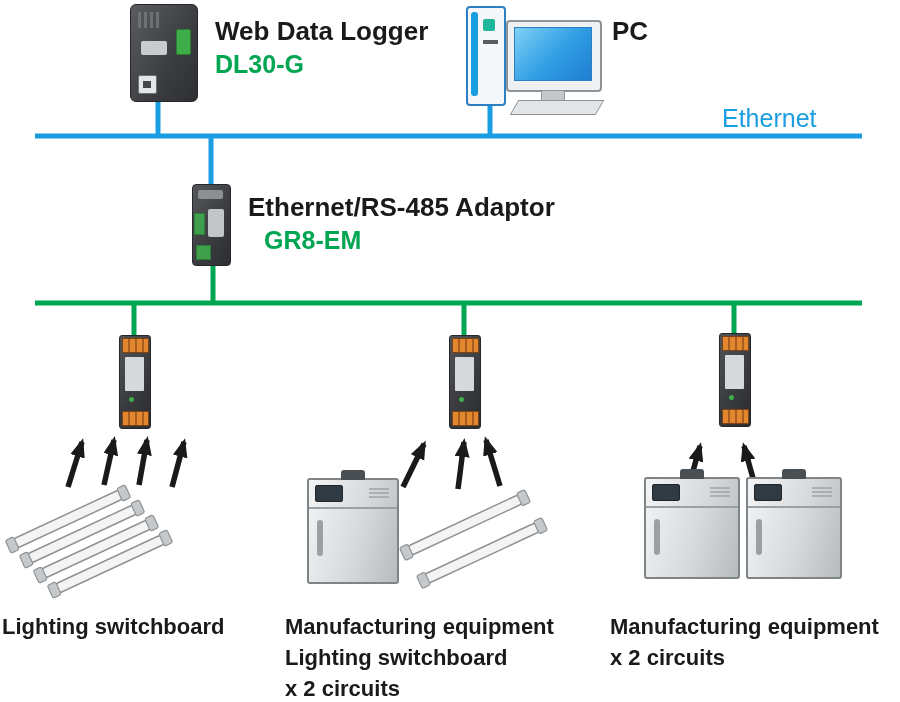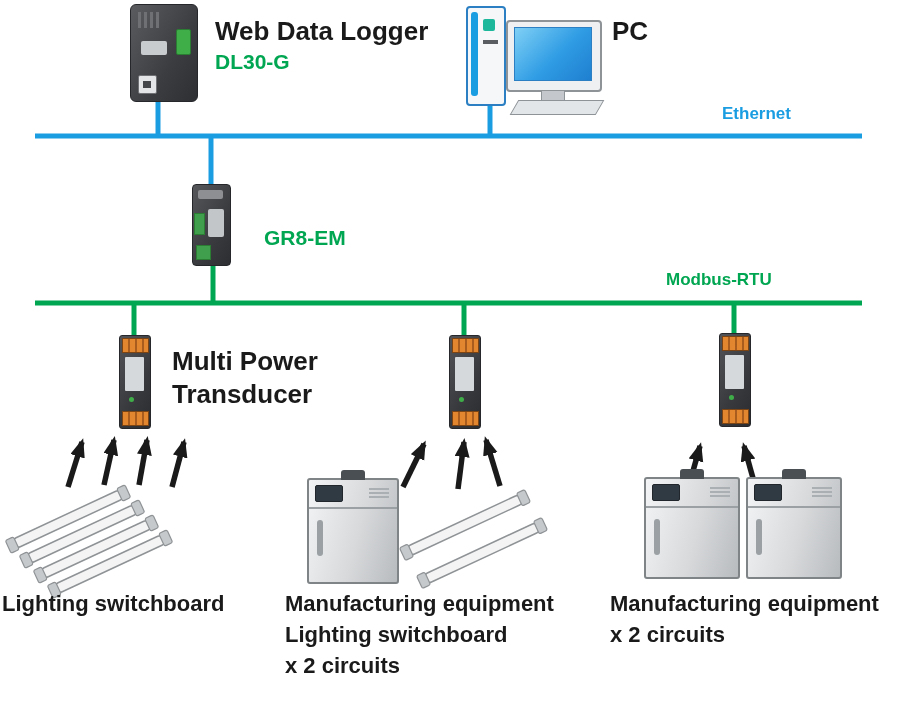--- a/index.html
+++ b/index.html
@@ -13,25 +13,25 @@
   .bus-ethernet line{stroke:var(--ethernet-blue,#1b9de2);stroke-width:5;}
   .bus-modbus line{stroke:var(--modbus-green,#00a651);stroke-width:5;}
   .arrows line{stroke:#1a1a1a;stroke-width:5.5;}
 
   
   .tube-body{fill:#f4f4f4;stroke:#8f9396;stroke-width:1.5;}
   .tube-cap{fill:#c6c9cb;stroke:#8f9396;stroke-width:1.2;}
 
   
   .t-title{position:absolute;font-weight:bold;font-size:26px;color:var(--label-dark,#1a1a1a);white-space:nowrap;}
-  .t-model{position:absolute;font-weight:bold;font-size:21px;color:var(--modbus-green,#00a651);white-space:nowrap;text-align:right;}
-  .bus-label{position:absolute;font-weight:bold;font-size:17px;white-space:nowrap;}
+  .t-model{position:absolute;font-weight:bold;font-size:25px;color:var(--modbus-green,#00a651);white-space:nowrap;text-align:right;}
+  .bus-label{position:absolute;font-weight:normal;font-size:25px;white-space:nowrap;}
   .ethernet-label{color:var(--ethernet-blue,#1b9de2);}
   .modbus-label{color:var(--modbus-green,#00a651);}
-  .load-label{position:absolute;font-weight:bold;font-size:22px;line-height:31px;color:var(--label-dark,#1a1a1a);white-space:nowrap;}
+  .load-label{position:absolute;font-weight:bold;font-size:22px;line-height:31px;color:var(--label-dark,#1a1a1a);white-space:nowrap;margin-top:23px;}
 
   
   .logger{position:absolute;left:130px;top:4px;width:66px;height:96px;border-radius:6px;
     background:linear-gradient(120deg,#5b5c60 0%,#3c3d41 60%,#2e2f33 100%);border:1px solid #26272b;}
   .logger .vents{position:absolute;left:7px;top:7px;width:24px;height:16px;
     background:repeating-linear-gradient(90deg,#6f7074 0 3px,transparent 3px 6px);}
   .logger .chip{position:absolute;right:6px;top:24px;width:13px;height:24px;background:#3fae49;border:1px solid #2a7d33;border-radius:2px;}
   .logger .lbl{position:absolute;left:10px;top:36px;width:26px;height:14px;background:#c9ccce;border-radius:2px;}
   .logger .port{position:absolute;left:7px;top:70px;width:17px;height:17px;background:#e3e5e7;border:1px solid #6f7074;border-radius:2px;}
   .logger .port::after{content:"";position:absolute;left:4px;top:5px;width:8px;height:7px;background:#45464a;}
@@ -172,44 +172,42 @@
   <div class="t-title" style="left:612px;top:16px;">PC</div>
 
   <div class="bus-label ethernet-label" style="left:722px;top:104px;">Ethernet</div>
 
   <div class="adaptor">
     <div class="conn"></div>
     <div class="lbl"></div>
     <div class="term1"></div>
     <div class="term2"></div>
   </div>
+  <div class="t-title" style="left:248px;top:192px;">Ethernet/RS-485 Adaptor</div>
   <div class="t-model" style="left:264px;top:226px;">GR8-EM</div>
 
-  <div class="bus-label modbus-label" style="left:666px;top:270px;">Modbus-RTU</div>
 
   <div class="xdcr" style="left:119px;top:335px;">
     <div class="term top"></div>
     <div class="lbl"></div>
     <div class="led"></div>
     <div class="term bot"></div>
   </div>
   <div class="xdcr" style="left:449px;top:335px;">
     <div class="term top"></div>
     <div class="lbl"></div>
     <div class="led"></div>
     <div class="term bot"></div>
   </div>
   <div class="xdcr" style="left:719px;top:333px;">
     <div class="term top"></div>
     <div class="lbl"></div>
     <div class="led"></div>
     <div class="term bot"></div>
   </div>
-  <div class="t-title" style="left:172px;top:346px;">Multi Power</div>
-  <div class="t-title" style="left:172px;top:379px;">Transducer</div>
 
   <div class="cabinet" style="left:307px;top:478px;height:102px;">
     <div class="cap"></div>
     <div class="panel"></div>
     <div class="vent"></div>
     <div class="seam"></div>
     <div class="handle"></div>
   </div>
   <div class="cabinet" style="left:644px;top:477px;width:92px;height:98px;">
     <div class="cap"></div>

